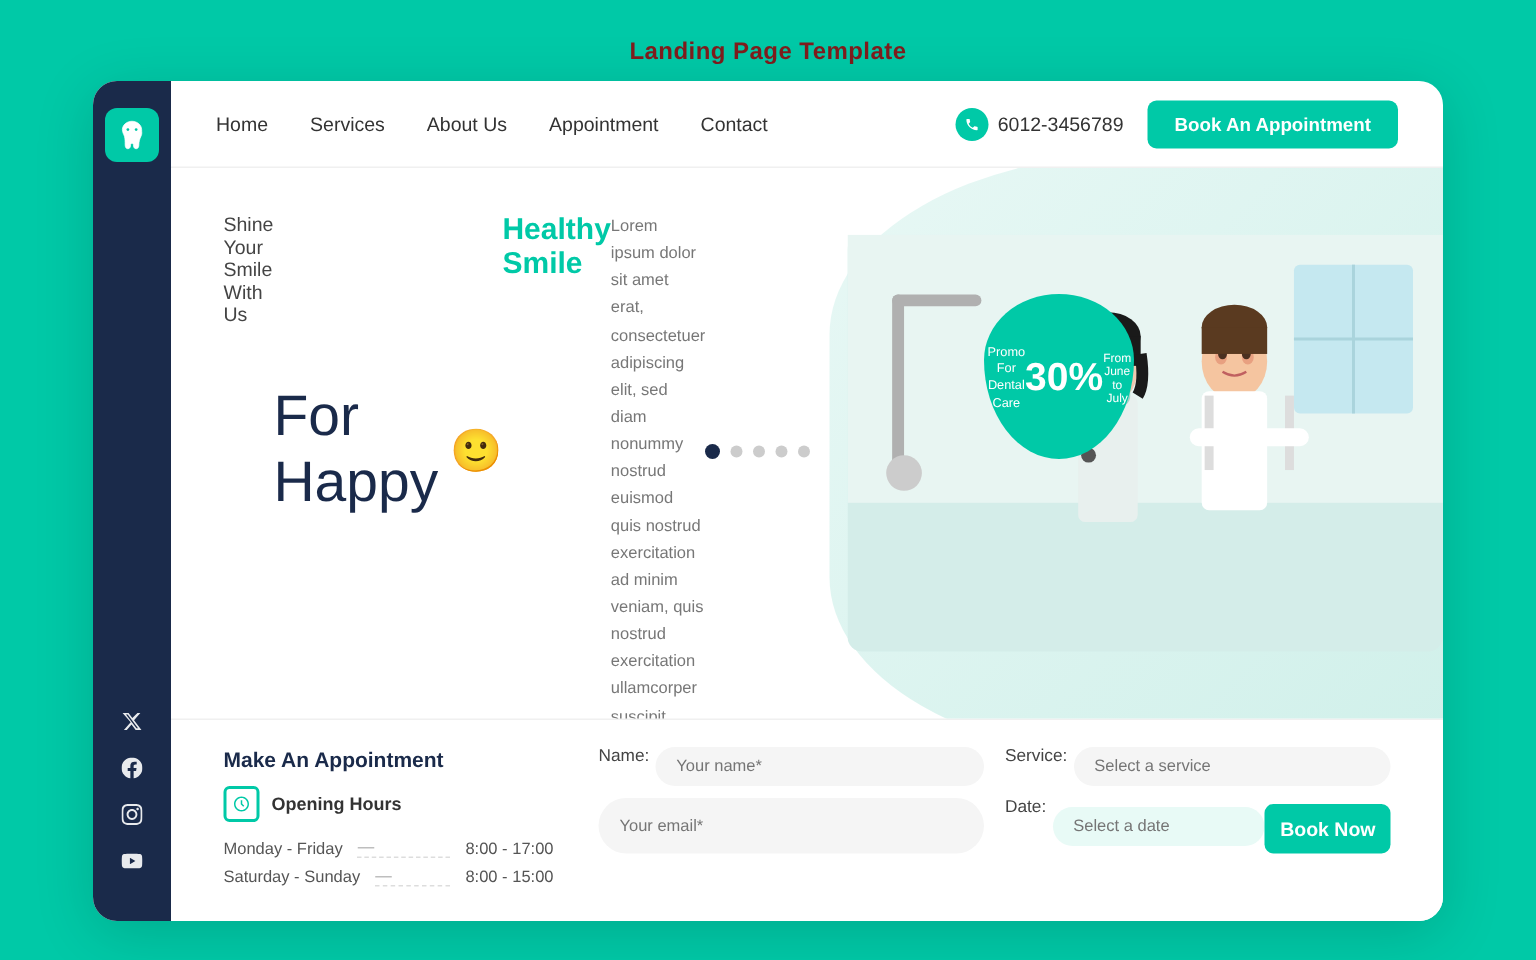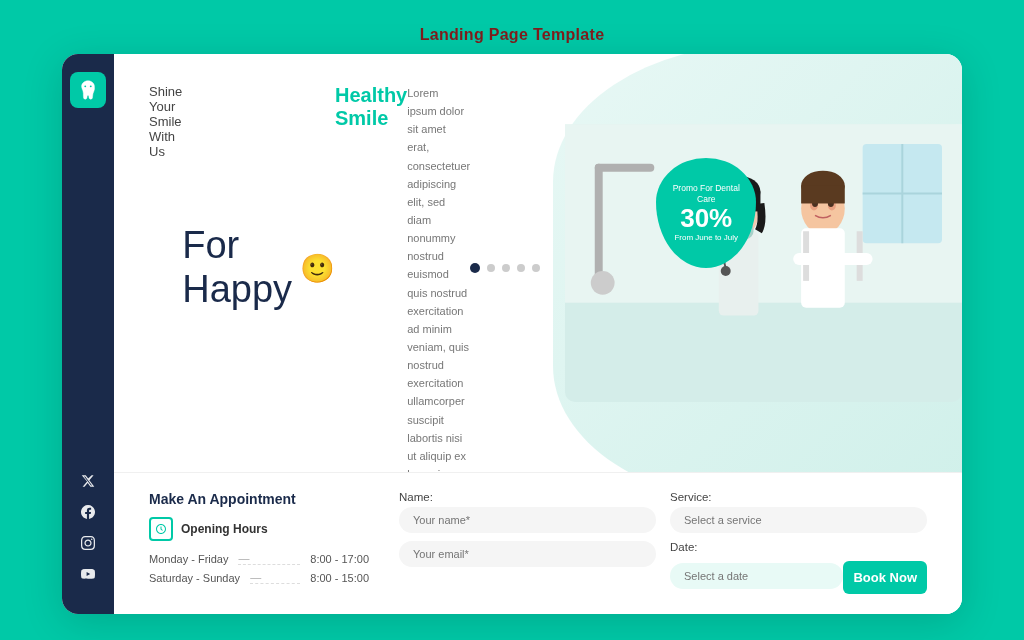--- a/index.html
+++ b/index.html
@@ -236,21 +236,20 @@
     .promo-badge {
       position: absolute;
       left: 42%;
       top: 38%;
       transform: translate(-50%, -50%);
       width: 100px;
       height: 110px;
       background: #00C9A7;
       border-radius: 50% 50% 50% 50% / 40% 40% 60% 60%;
       display: flex;
-      flex-direction: column;
       align-items: center;
       justify-content: center;
       z-index: 10;
       padding: 10px;
       text-align: center;
     }
 
     .promo-small {
       font-size: 8.5px;
       color: #fff;
@@ -343,21 +342,21 @@
     }
 
     .form-row {
       display: flex;
       gap: 14px;
     }
 
     .form-group {
       flex: 1;
       display: flex;
-      flex-direction: column;
+      flex-direction: row;
       gap: 4px;
     }
 
     .form-label {
       font-size: 11.5px;
       color: #444;
       font-weight: 500;
     }
 
     .form-input {
@@ -425,20 +424,38 @@
       <div class="social-icon">
         <svg width="14" height="14" viewBox="0 0 24 24" fill="white">
             <path d="M23.495 6.205a3.007 3.007 0 0 0-2.088-2.088c-1.87-.501-9.396-.501-9.396-.501s-7.507-.01-9.396.501A3.007 3.007 0 0 0 .527 6.205a31.247 31.247 0 0 0-.522 5.805 31.247 31.247 0 0 0 .522 5.783 3.007 3.007 0 0 0 2.088 2.088c1.868.502 9.396.502 9.396.502s7.506 0 9.396-.502a3.007 3.007 0 0 0 2.088-2.088 31.247 31.247 0 0 0 .5-5.783 31.247 31.247 0 0 0-.5-5.805zM9.609 15.601V8.408l6.264 3.602z"></path>
           </svg>
       </div>
     </div>
   </div>
 
   <div class="main-content">
 
+    <nav class="navbar">
+      <div class="nav-links">
+        <a class="nav-link">Home</a>
+        <a class="nav-link">Services</a>
+        <a class="nav-link">About Us</a>
+        <a class="nav-link">Appointment</a>
+        <a class="nav-link">Contact</a>
+      </div>
+      <div class="nav-phone">
+        <div class="phone-icon">
+          <svg width="10" height="10" viewBox="0 0 24 24" fill="white">
+              <path d="M6.62 10.79c1.44 2.83 3.76 5.14 6.59 6.59l2.2-2.2c.27-.27.67-.36 1.02-.24 1.12.37 2.33.57 3.57.57.55 0 1 .45 1 1V20c0 .55-.45 1-1 1-9.39 0-17-7.61-17-17 0-.55.45-1 1-1h3.5c.55 0 1 .45 1 1 0 1.25.2 2.45.57 3.57.11.35.03.74-.25 1.02l-2.2 2.2z"></path>
+            </svg>
+        </div>
+        <span>6012-3456789</span>
+      </div>
+      <button class="btn-book">Book An Appointment</button>
+    </nav>
 
     <div class="hero">
       <div class="hero-left">
         <p class="hero-subtitle">Shine Your Smile With Us</p>
         <div style="display:flex;align-items:center;gap:8px;">
           <h1 class="hero-title-black">For Happy</h1>
           <span style="font-size:28px;color:#1a2a4a;">🙂</span>
         </div>
         <h1 class="hero-title-green">Healthy Smile</h1>
         <p class="hero-desc">Lorem ipsum dolor sit amet erat, consectetuer adipiscing elit, sed diam nonummy nostrud euismod quis nostrud exercitation ad minim veniam, quis nostrud exercitation ullamcorper suscipit labortis nisi ut aliquip ex lorem ipsum.</p>

